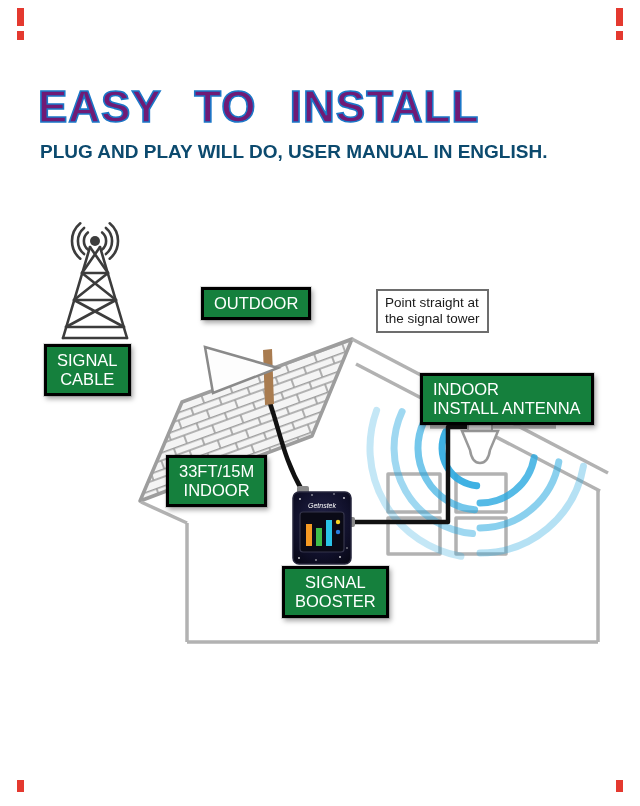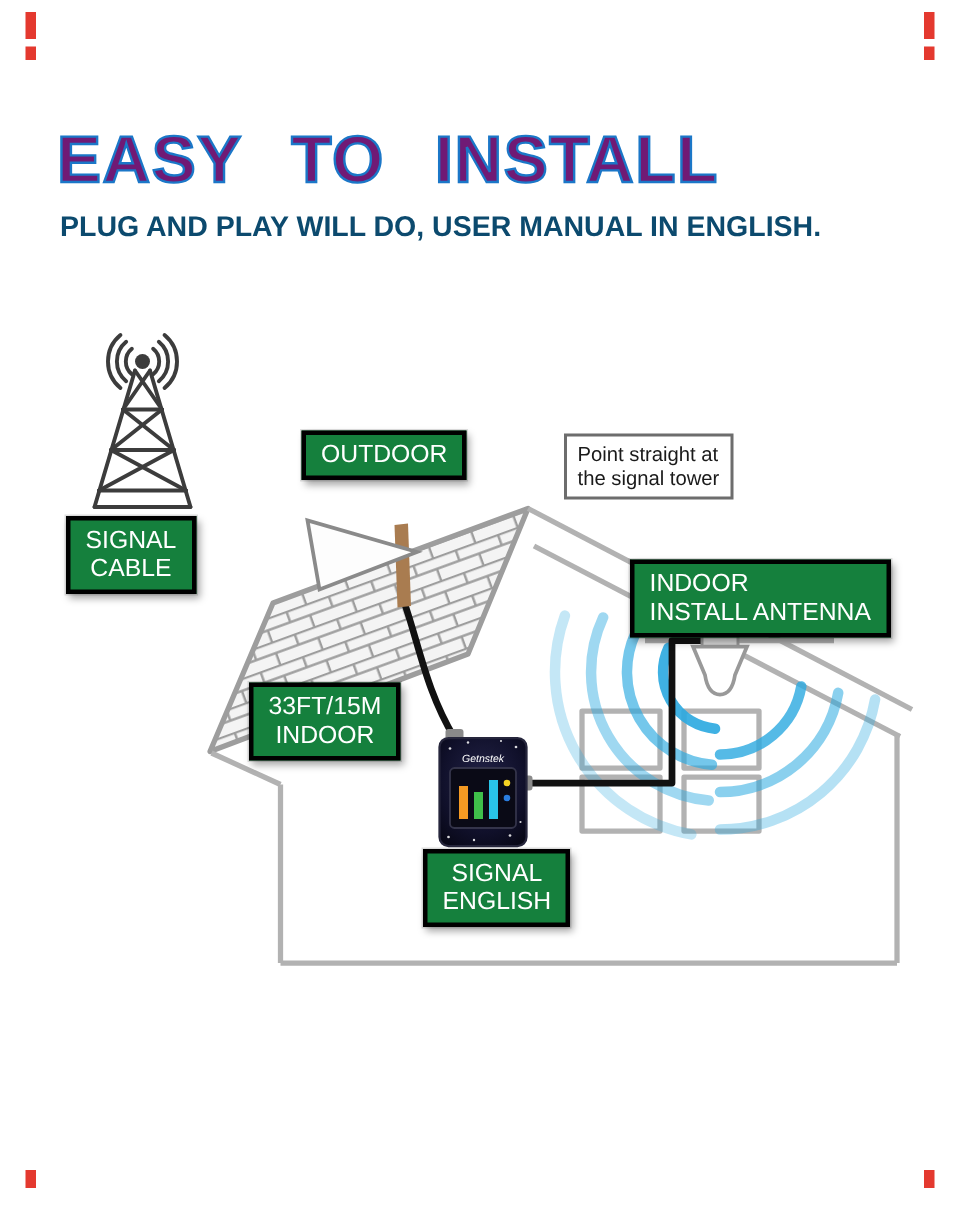--- a/index.html
+++ b/index.html
@@ -144,16 +144,16 @@
     <span>INSTALL ANTENNA</span>
   </div>
 
   <div class="blabel" style="left:166px;top:455px;">
     <span>33FT/15M</span>
     <span>INDOOR</span>
   </div>
 
   <div class="blabel" style="left:282px;top:566px;">
     <span>SIGNAL</span>
-    <span>ENGLISH</span>
+    <span>BOOSTER</span>
   </div>
 
 </div>
 
 </body></html>

